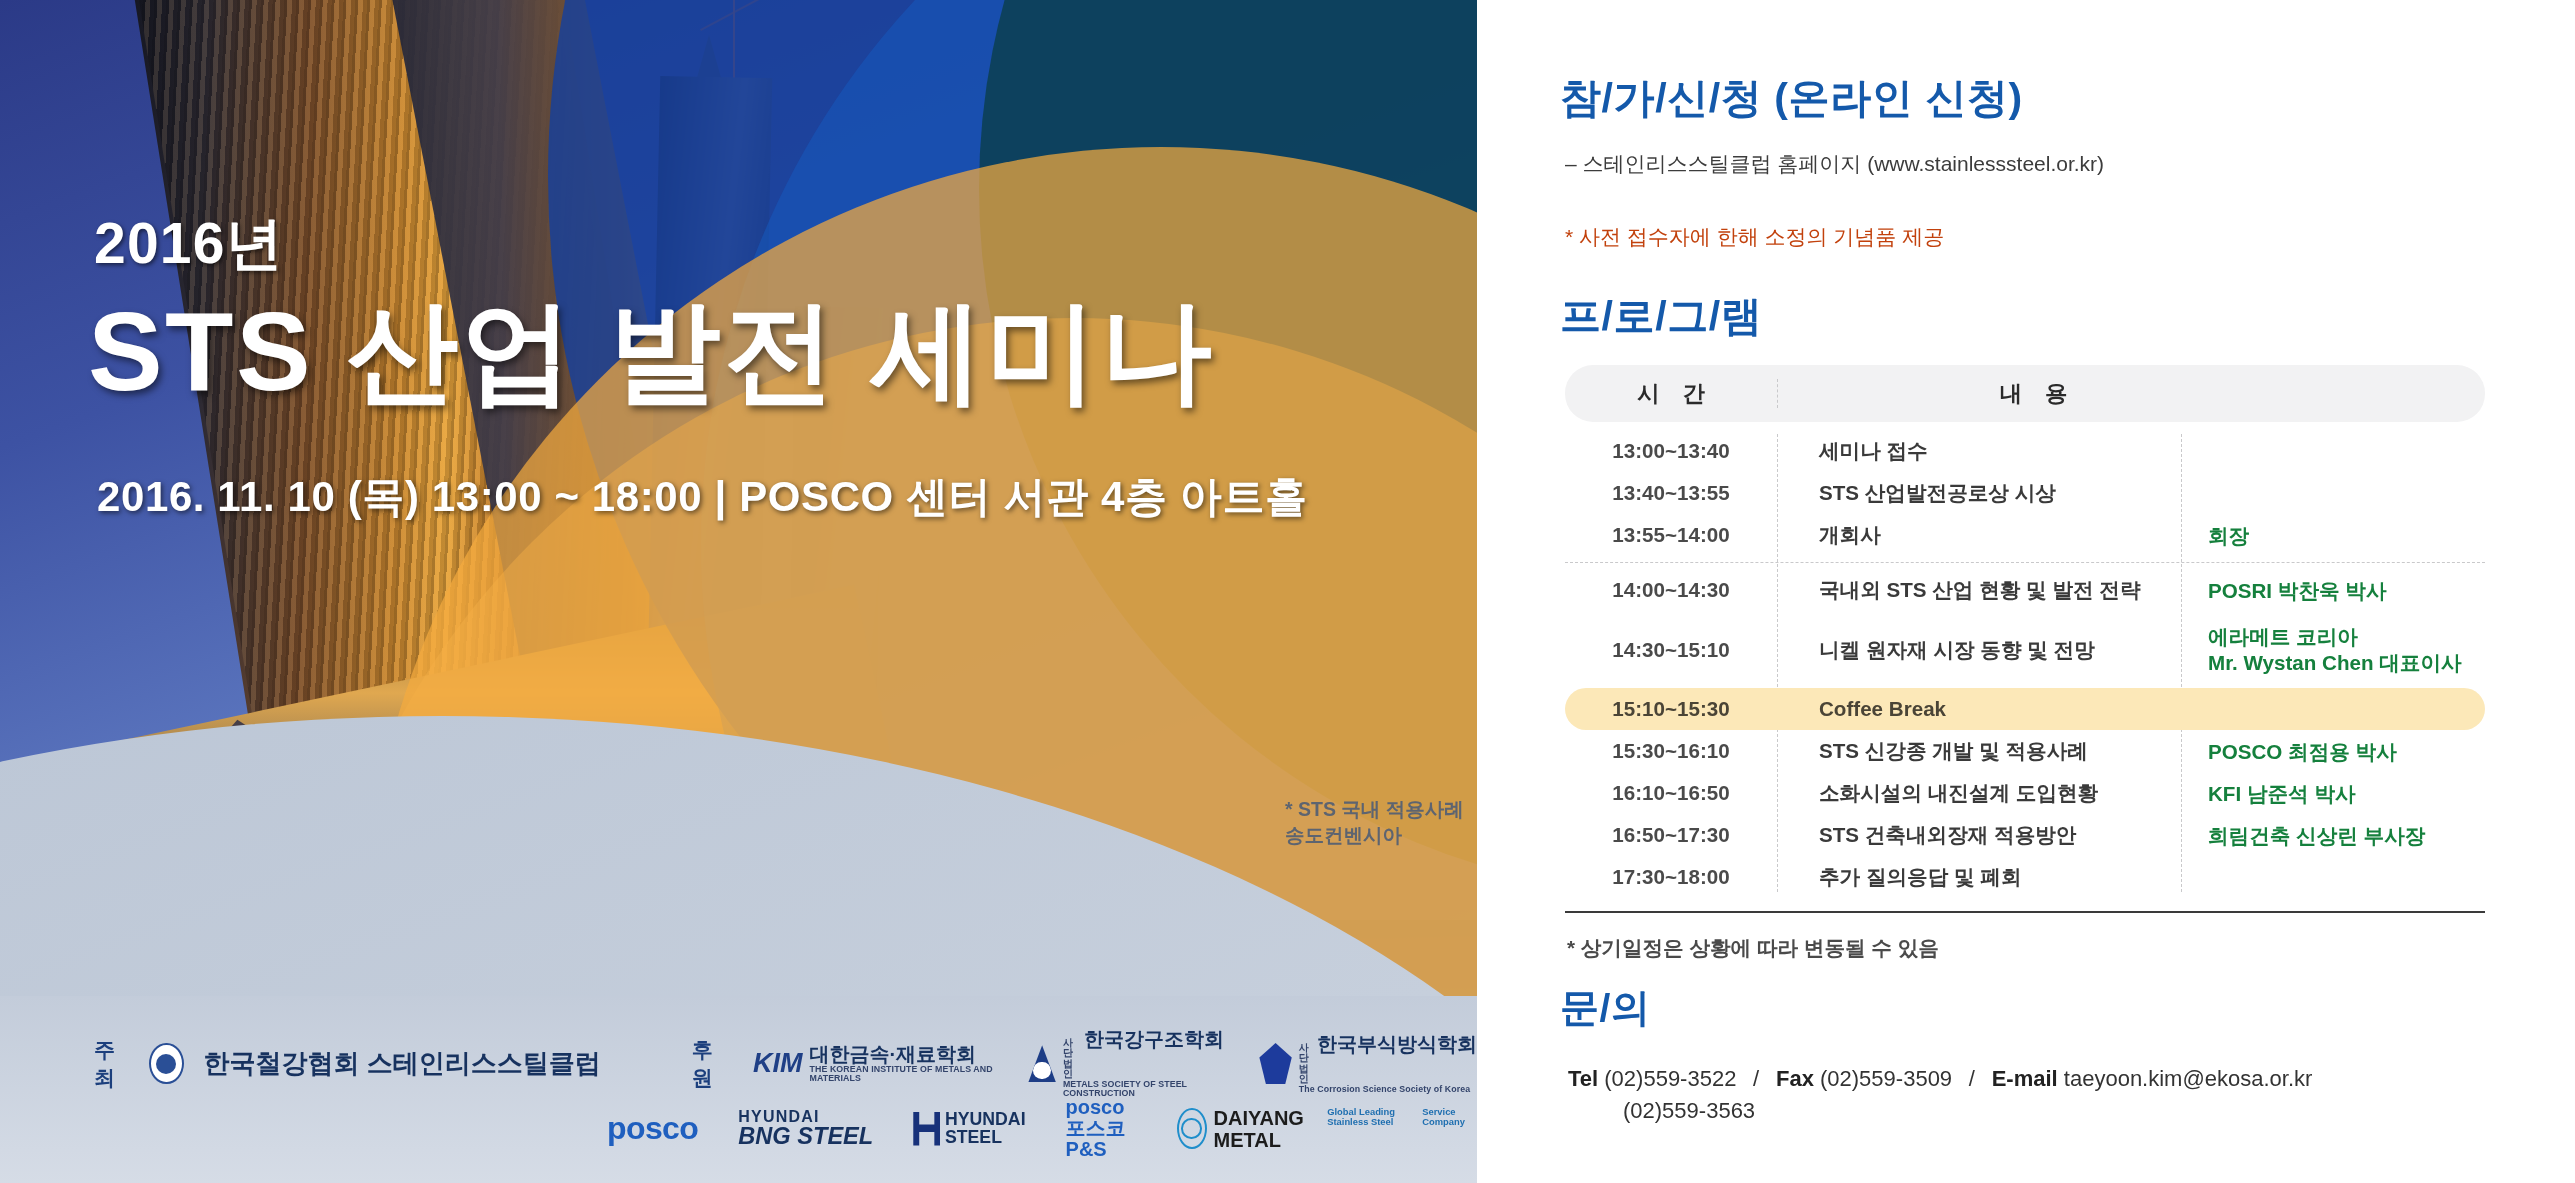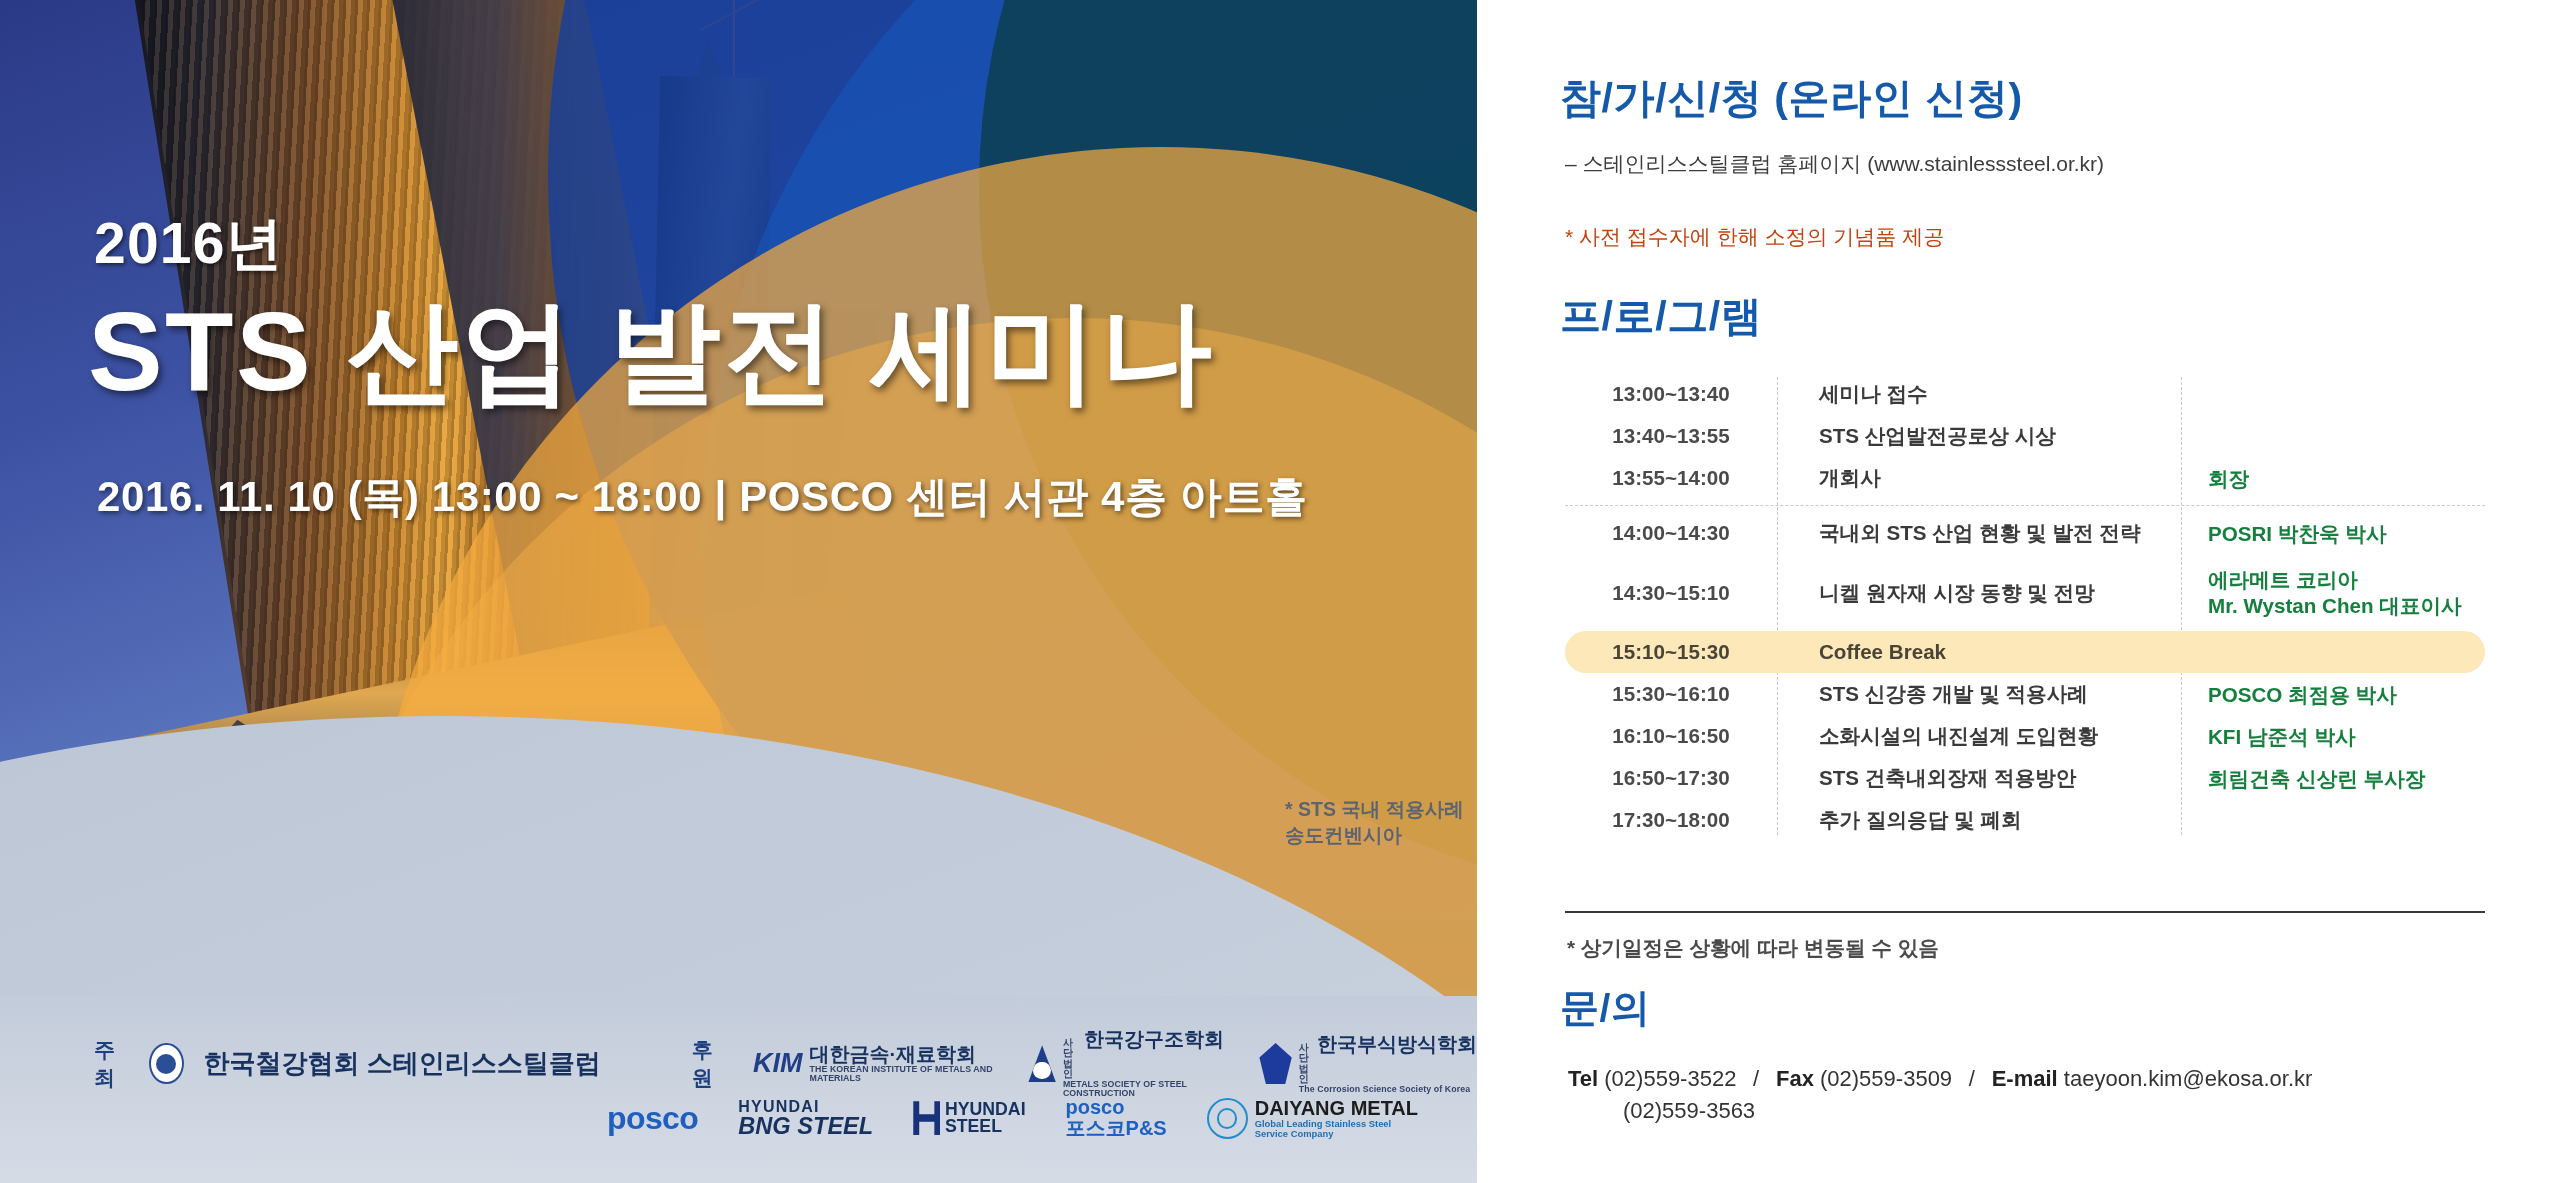--- a/index.html
+++ b/index.html
@@ -261,41 +261,46 @@
 
         <span style="display:flex;flex-direction:column;line-height:1.05;">
           <span class="blue-word" style="font-size:20px;">posco</span>
           <span class="blue-word" style="font-size:20px;">포스코P&amp;S</span>
         </span>
 
         <span style="display:flex;align-items:center;gap:7px;">
           <span class="dy-mark">
               <span class="dy-inner"></span>
             </span>
-          <span style="display:flex;flex-direction:column;line-height:1.1;">
+          <span style="display:flex;flex-direction:row;line-height:1.1;">
             <span style="font-size:20px;font-weight:700;color:#1c1c1c;">DAIYANG METAL</span>
             <span style="font-size:9.4px;font-weight:700;color:#1f6fb0;">Global Leading Stainless Steel</span>
             <span style="font-size:9.4px;font-weight:700;color:#1f6fb0;">Service Company</span>
           </span>
         </span>
       </div>
     </div>
   </div>
 
   <div class="right-panel">
 
     <div class="sec-head h-apply">참/가/신/청 (온라인 신청)</div>
     <div class="apply-lines">
       <div>– 스테인리스스틸클럽 홈페이지 (www.stainlesssteel.or.kr)</div>
     </div>
     <div class="apply-note">* 사전 접수자에 한해 소정의 기념품 제공</div>
 
     <div class="sec-head h-prog">프/로/그/램</div>
 
     <div class="sched">
+      <div class="thead">
+        <div class="th-time">시 간</div>
+        <div class="th-sep"></div>
+        <div class="th-cont">내  용</div>
+      </div>
       <div class="tbody" id="tbody">
         <div class="vline1"></div>
         <div class="vline2"></div>
       <div class="trow">
             <div class="c-time">13:00~13:40</div>
             <div class="c-cont">세미나 접수</div>
             <div class="c-spk">
               <div></div>
             </div>
           </div>

